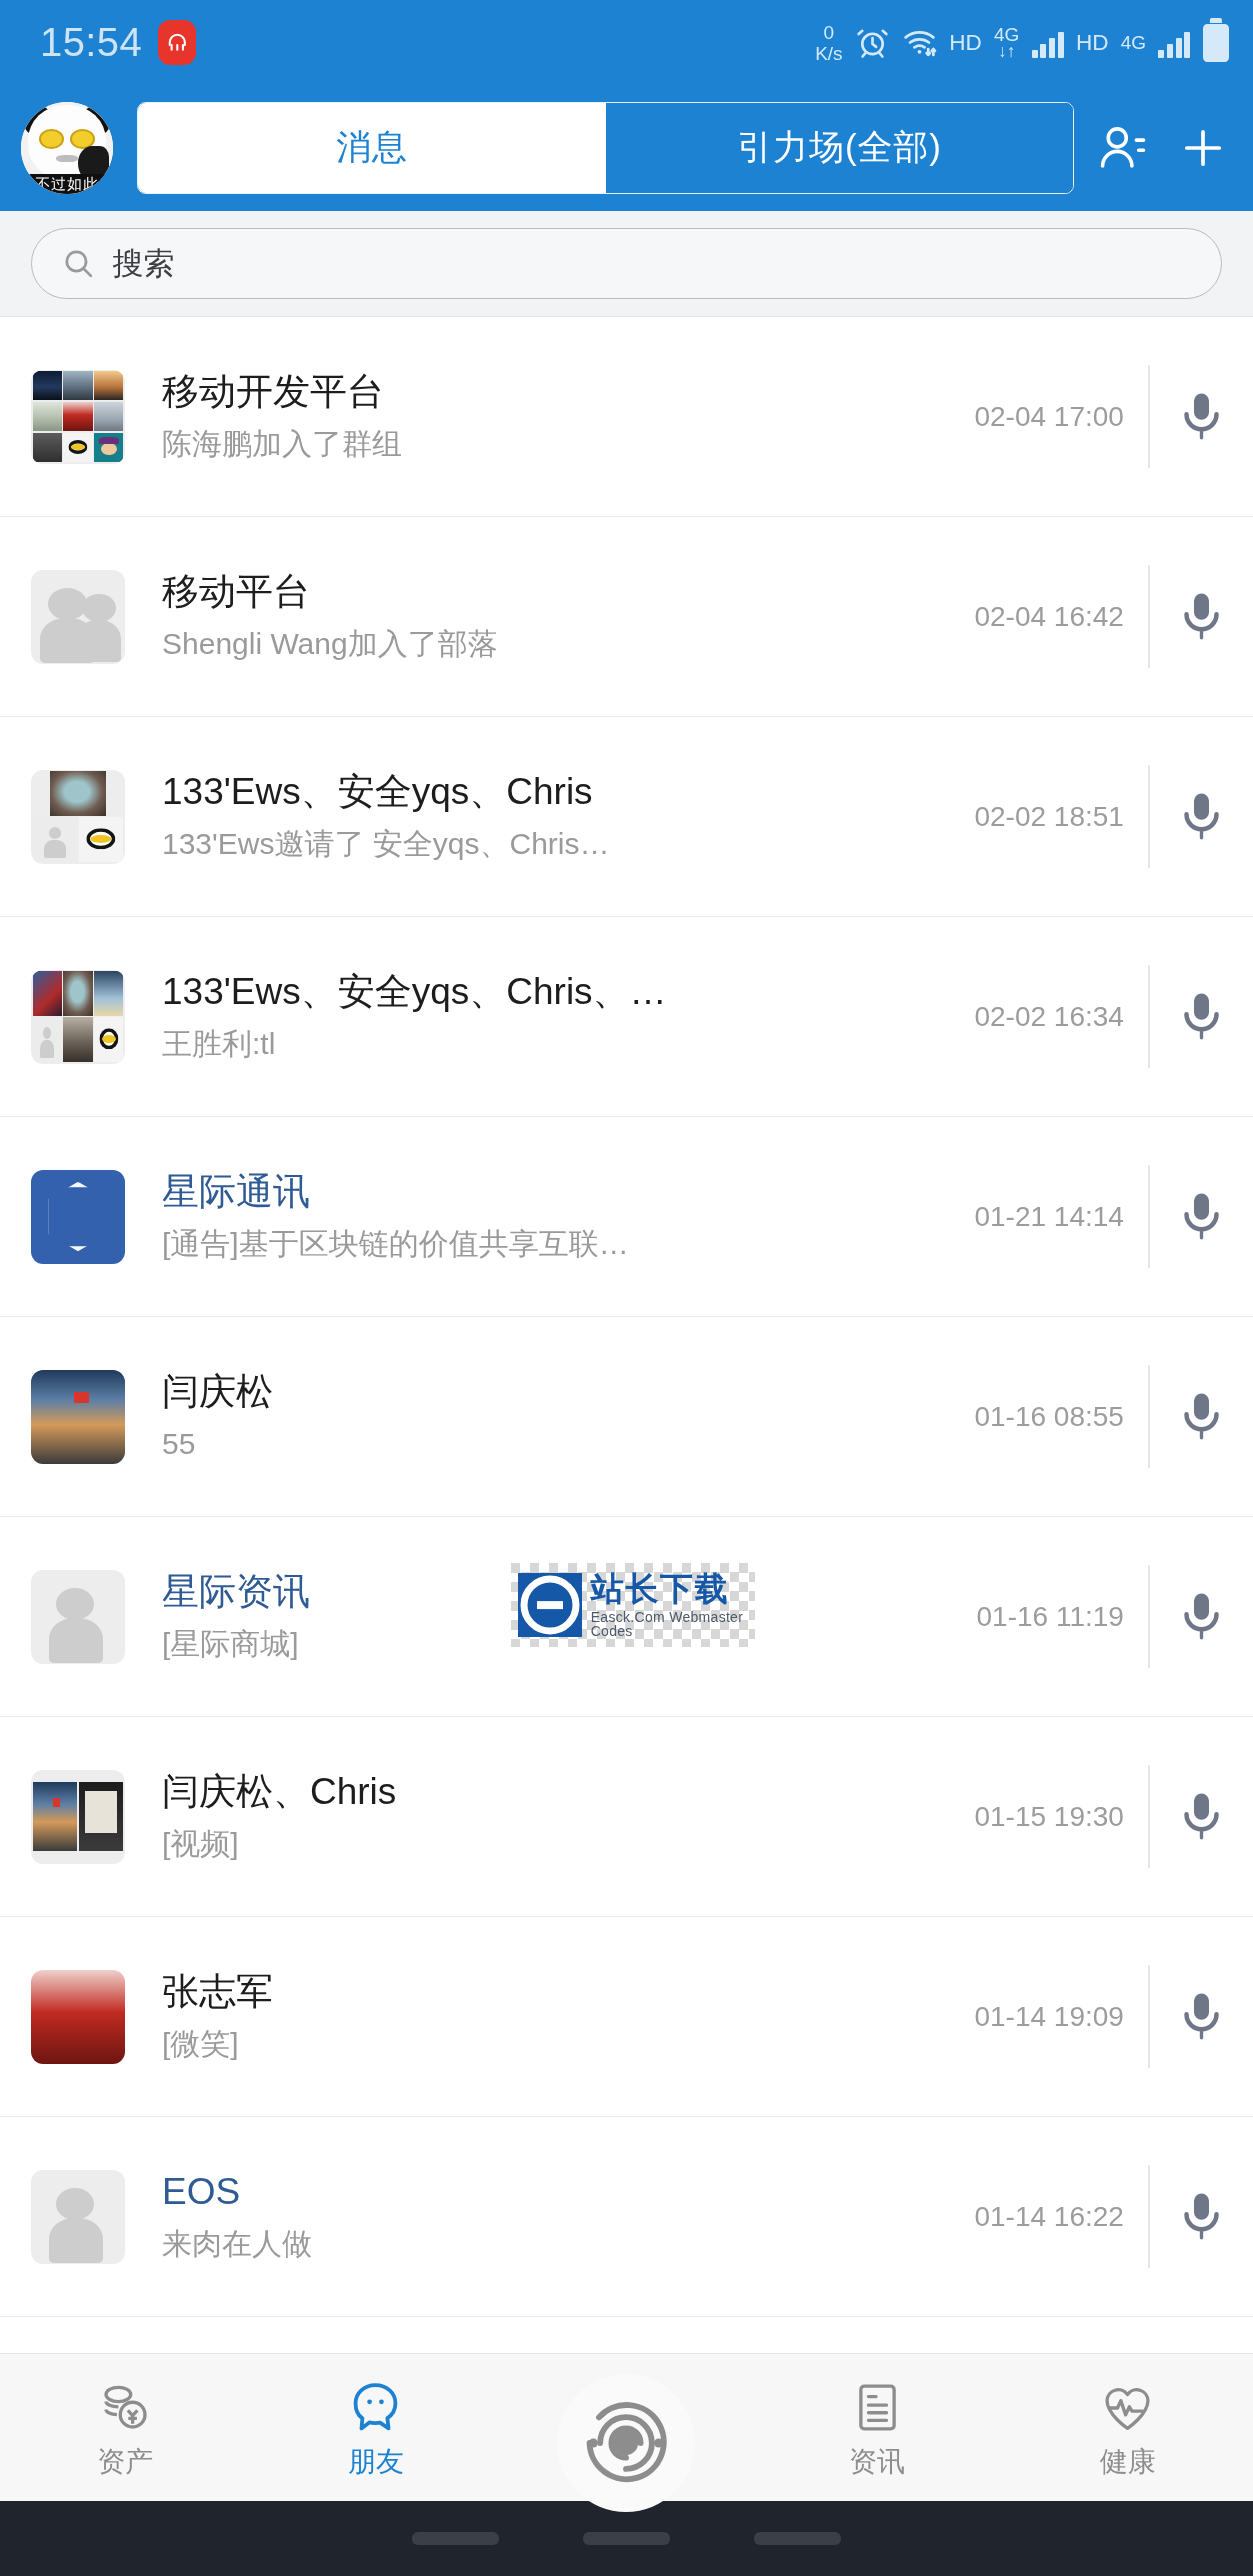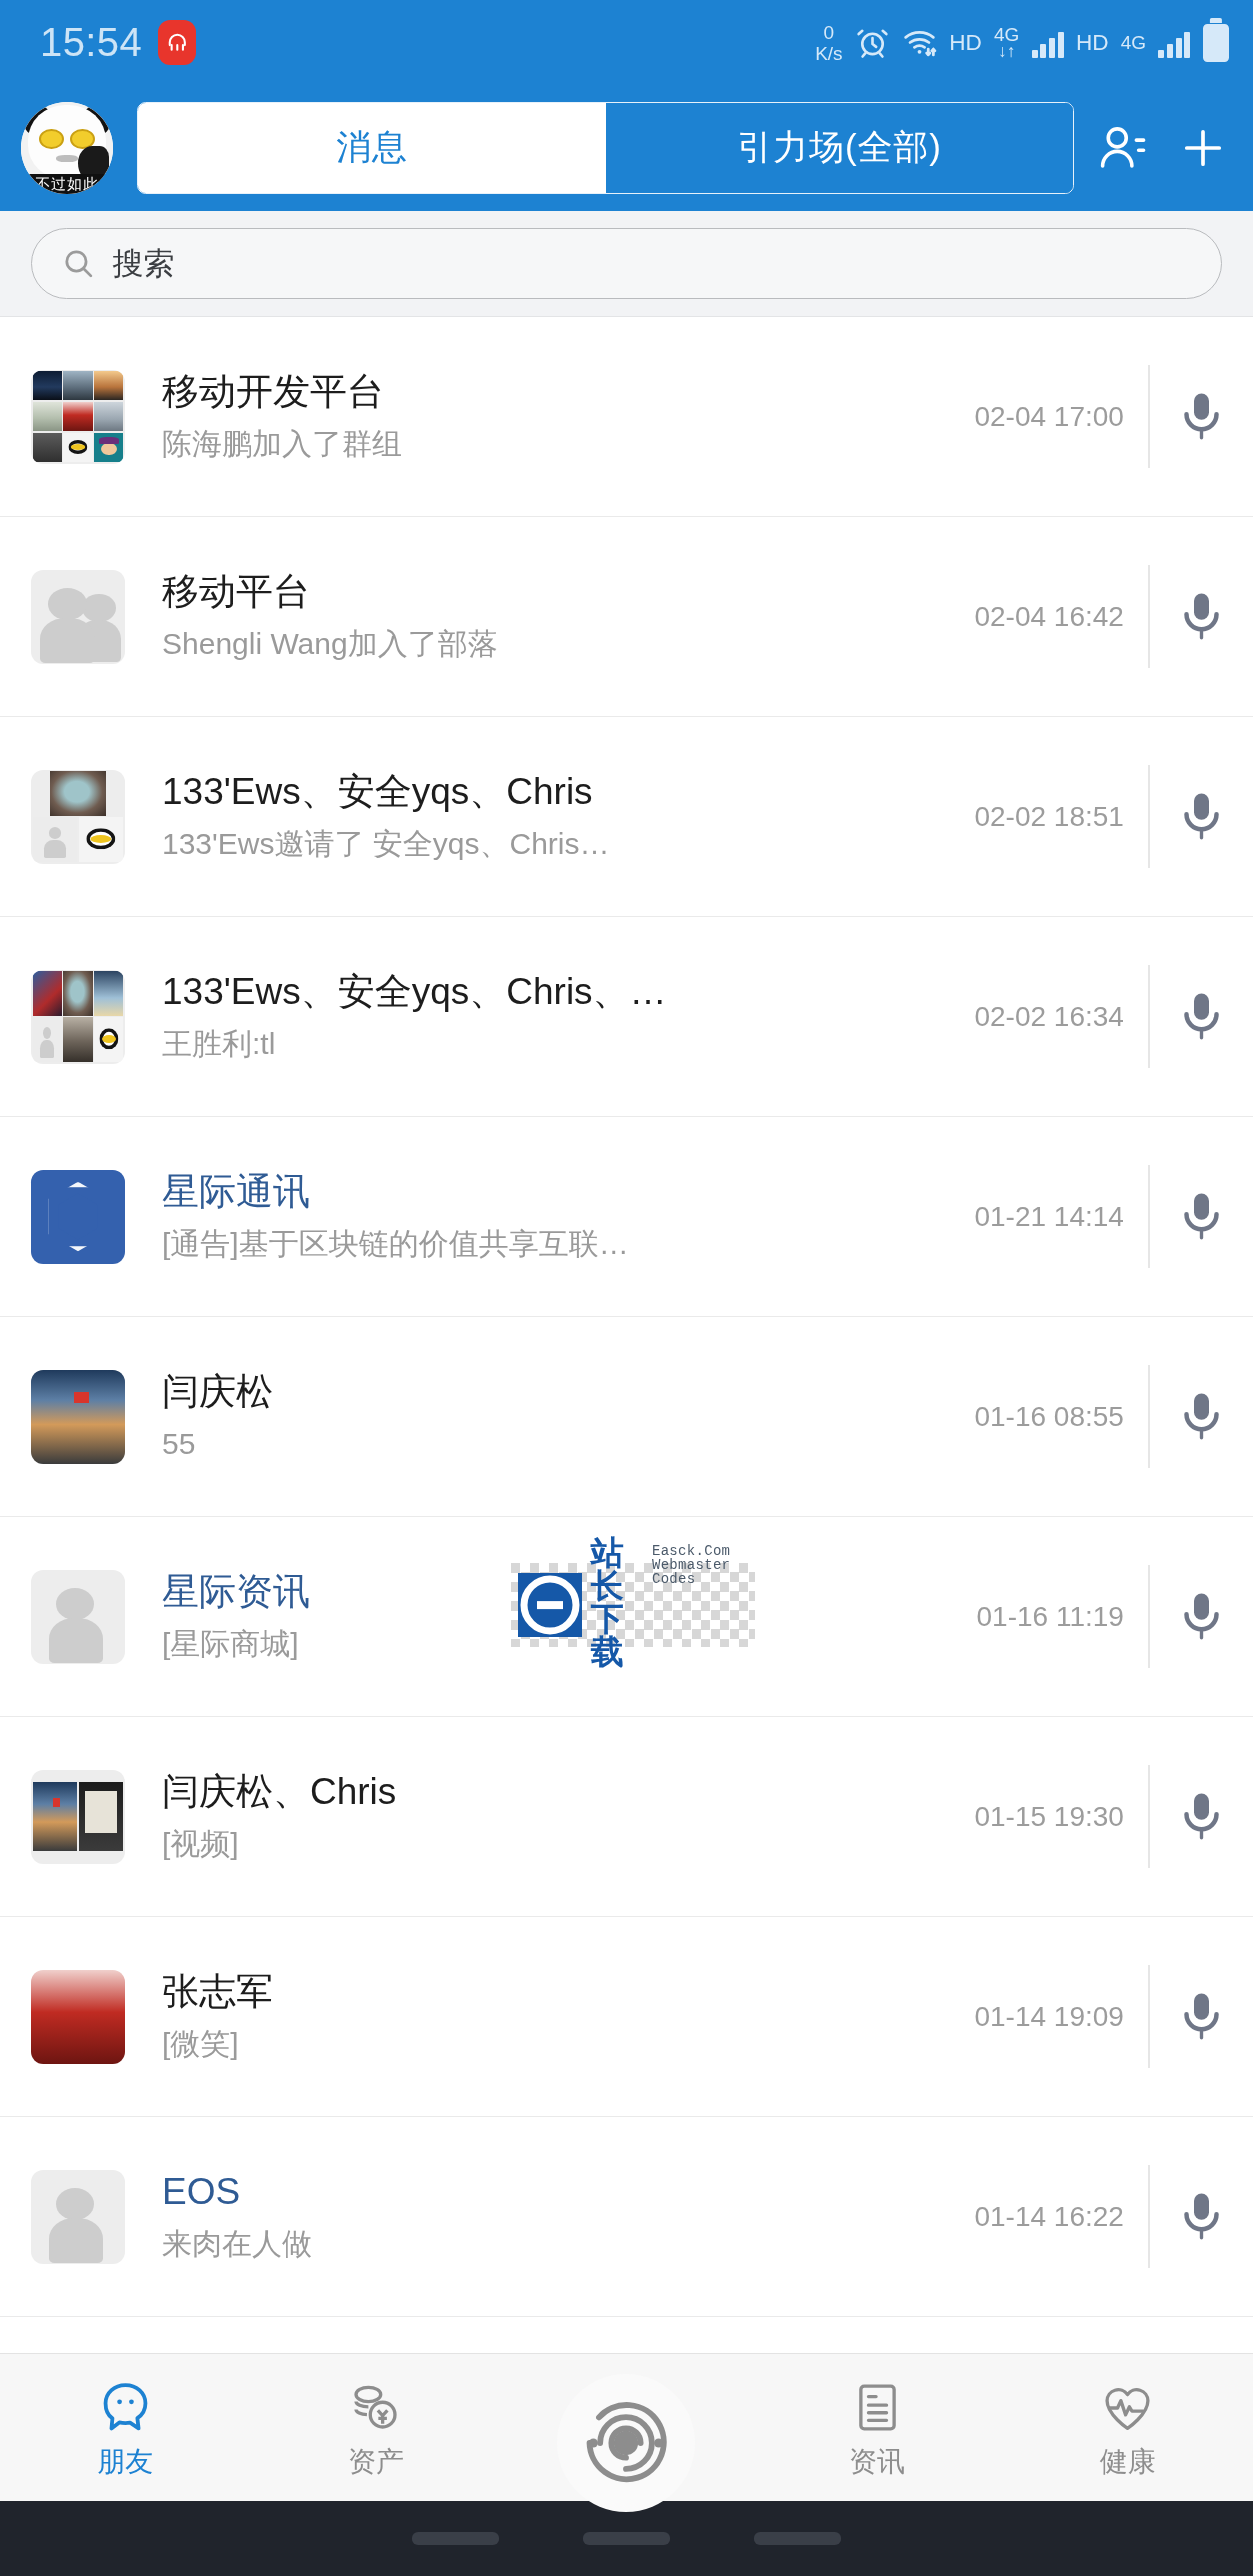--- a/index.html
+++ b/index.html
@@ -169,21 +169,21 @@
     position:absolute; left:511px; top:1246px; width:244px; height:84px;
     background:
       repeating-conic-gradient(#ffffff 0% 25%, #d7d7d7 0% 50%) 0 0/19px 19px;
     display:flex; align-items:center; gap:8.7px; padding:5.2px 7px; z-index:6;
   }
   .wm-logo { width:64px; height:64px; background:#1558a8; flex:0 0 64px; position:relative; }
   .wm-logo::before { content:""; position:absolute; left:50%; top:50%; transform:translate(-50%,-50%);
     width:45px; height:45px; border:7.8px solid #fff; border-radius:50%; }
   .wm-logo::after { content:""; position:absolute; left:50%; top:50%; transform:translate(-50%,-50%);
     width:26px; height:7.8px; background:#fff; }
-  .wm-txt { display:flex; flex-direction:row; justify-content:center;font-family:Liberation Mono, monospace; }
+  .wm-txt { display:flex; flex-direction:column; justify-content:center; }
   .wm-main { font-size:33px; color:#1558a8; font-weight:700; letter-spacing:1.7px; line-height:1; }
   .wm-sub { font-size:14px; color:#4b5a6a; margin-top:5.2px; letter-spacing:0.3px; line-height:1; }
 
   
   .bottomnav {
     flex:0 0 148px; background:#f7f7f7; border-top:0.9px solid #e3e3e3;
     display:flex; align-items:center; position:relative; z-index:5;
   }
   .navitem { flex:1; display:flex; flex-direction:column; align-items:center; justify-content:center; gap:12.2px; }
   .navitem svg { display:block; }
@@ -527,38 +527,38 @@
       <div class="wm-logo"></div>
       <div class="wm-txt">
         <div class="wm-main">站长下载</div>
         <div class="wm-sub">Easck.Com Webmaster Codes</div>
       </div>
     </div>
   </div>
 
   <div class="bottomnav">
 
-    <div class="navitem active">
-      <svg width="57" height="57" viewBox="0 0 24 24" fill="none" stroke="#1d82d2" stroke-width="1.6" stroke-linejoin="round">
-        <path d="M12 2.6c4.8 0 8.4 3.3 8.4 7.6 0 2.6-1.3 4.9-3.4 6.3l.5 4.3-3.6-2.4a11 11 0 0 1-1.9.2c-.9 0-1.8-.1-2.6-.3l-3.3 2.5.4-4.2C4.6 15.3 3.6 13 3.6 10.2 3.6 5.9 7.2 2.6 12 2.6z"></path>
-        <circle cx="9.5" cy="9.6" r="1" fill="#1d82d2" stroke="none"></circle>
-        <circle cx="14.5" cy="9.6" r="1" fill="#1d82d2" stroke="none"></circle>
-      </svg>
-      <span class="navlabel">朋友</span>
-    </div>
-
     <div class="navitem">
       <svg width="57" height="57" viewBox="0 0 24 24" fill="none" stroke="#8d8d8d" stroke-width="1.4">
         <ellipse cx="9" cy="6.5" rx="5.2" ry="3"></ellipse>
         <path d="M3.8 9.5c0 1.2 2.3 2.2 5.2 2.2"></path>
         <path d="M3.8 12.8c0 1.2 2 2.1 4.6 2.2"></path>
         <circle cx="15" cy="15" r="5.2"></circle>
         <path d="M13 13.2l2 2.2 2-2.2M15 15.4v3.4M13.2 16.6h3.6"></path>
       </svg>
       <span class="navlabel">资产</span>
+    </div>
+
+    <div class="navitem active">
+      <svg width="57" height="57" viewBox="0 0 24 24" fill="none" stroke="#1d82d2" stroke-width="1.6" stroke-linejoin="round">
+        <path d="M12 2.6c4.8 0 8.4 3.3 8.4 7.6 0 2.6-1.3 4.9-3.4 6.3l.5 4.3-3.6-2.4a11 11 0 0 1-1.9.2c-.9 0-1.8-.1-2.6-.3l-3.3 2.5.4-4.2C4.6 15.3 3.6 13 3.6 10.2 3.6 5.9 7.2 2.6 12 2.6z"></path>
+        <circle cx="9.5" cy="9.6" r="1" fill="#1d82d2" stroke="none"></circle>
+        <circle cx="14.5" cy="9.6" r="1" fill="#1d82d2" stroke="none"></circle>
+      </svg>
+      <span class="navlabel">朋友</span>
     </div>
 
     <div class="navcenter">
       <div class="center-fab">
         <svg viewBox="0 0 48 48" fill="none" stroke="#8d8d8d" stroke-width="2.6" stroke-linecap="round">
           <circle cx="24" cy="24" r="5.4" fill="#8d8d8d" stroke="none"></circle>
           <path d="M30.5 24a6.5 6.5 0 1 0-6.5 6.5"></path>
           <path d="M24 35.5A11.5 11.5 0 1 0 12.5 24"></path>
           <path d="M12 12.6A16.5 16.5 0 1 1 7.8 24"></path>
           <circle cx="38.5" cy="24" r="2" fill="#8d8d8d" stroke="none"></circle>

